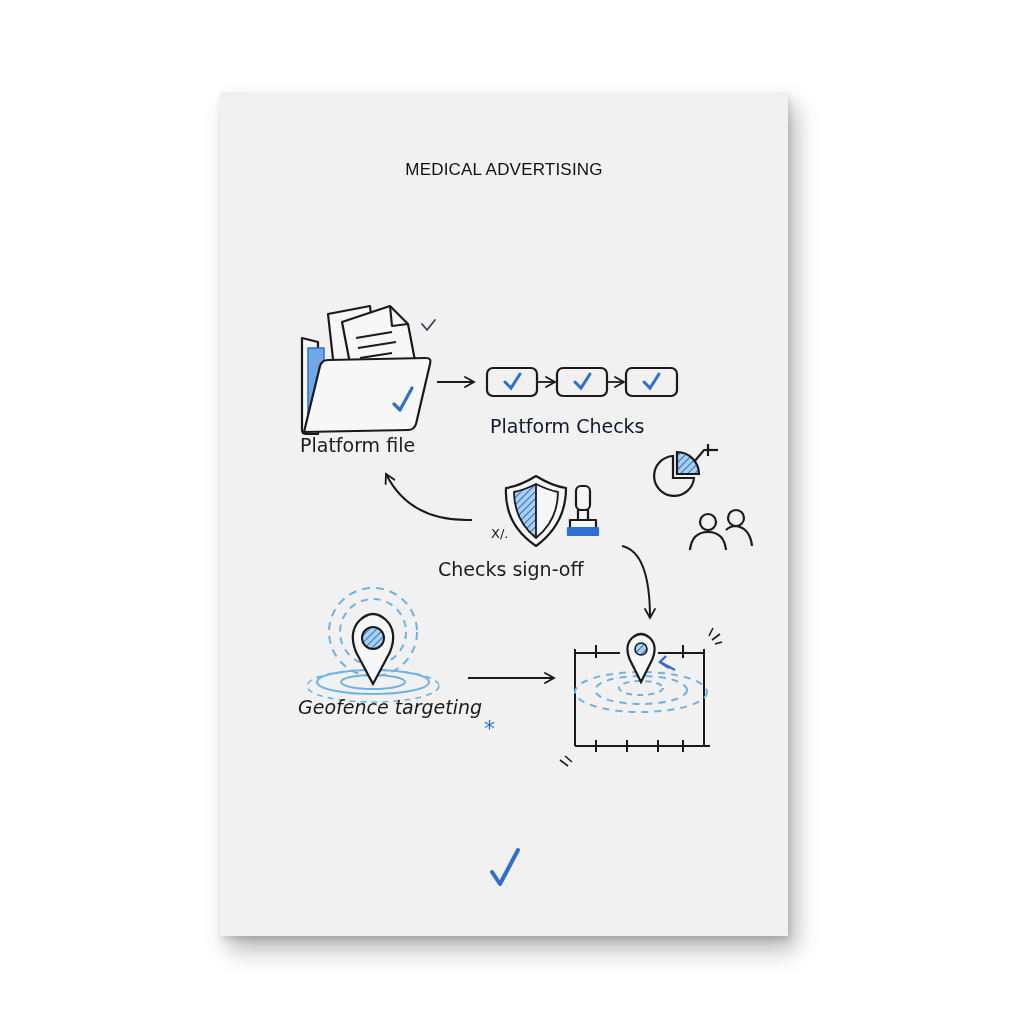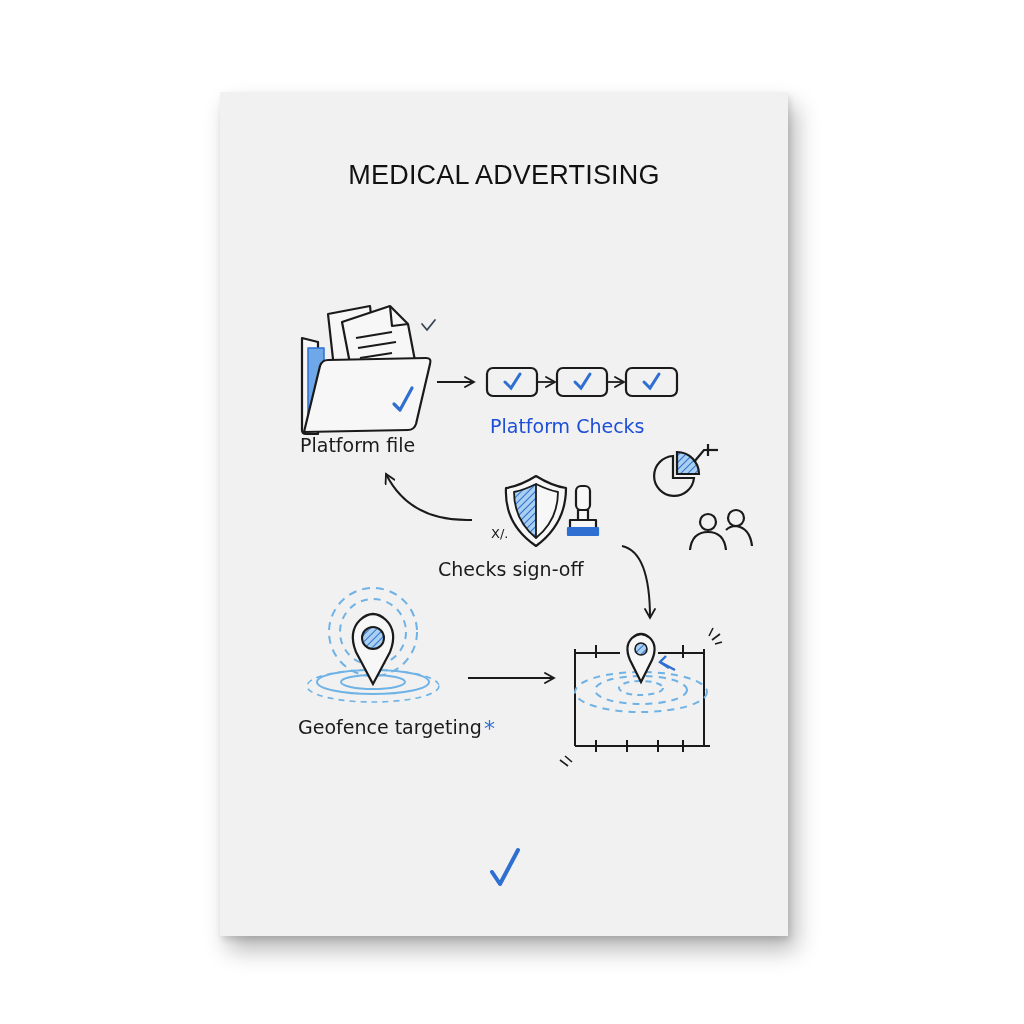--- a/index.html
+++ b/index.html
@@ -4,28 +4,28 @@
 <style>
   html, body { margin:0; padding:0; }
   body { width:1024px; height:1024px; background:#ffffff; position:relative; overflow:hidden; }
   .card {
     position:absolute; left:220px; top:92px; width:568px; height:844px;
     background:#f1f1f1;
     box-shadow: 8px 14px 22px rgba(0,0,0,0.28), 2px 4px 6px rgba(0,0,0,0.12);
   }
   .title {
     position:absolute; left:0; right:0; top:68px; text-align:center;
-    font-family:"Liberation Sans", sans-serif; font-size:27px; color:#111;
+    font-family:"Liberation Sans", sans-serif; font-size:17px; color:#111;
     letter-spacing:0.2px;
   }
   .lbl {
     position:absolute; font-family:"DejaVu Sans", sans-serif; font-size:19px; color:#1a1a1a;
     white-space:nowrap;
   }
-  .lbl.blue { color:#1d4ed8; }
+  .lbl.blue { color:#0f172a; }
   svg.art { position:absolute; left:0; top:0; }
 </style>
 </head>
 <body>
 
 <div class="card">
   <div class="title">MEDICAL ADVERTISING</div>
 
   <svg class="art" width="568" height="844" viewBox="0 0 568 844">
     <defs>
@@ -134,14 +134,14 @@
     </g>
 
     <text x="264" y="644" font-family="DejaVu Sans, sans-serif" font-size="22" fill="#2f6fd1">*</text>
 
     <path d="M272,780 L280,792 L298,758" fill="none" stroke="#2f6fd1" stroke-width="4" stroke-linecap="round" stroke-linejoin="round"></path>
   </svg>
 
   <div class="lbl" style="left:80px; top:342px;">Platform file</div>
   <div class="lbl blue" style="left:270px; top:323px;">Platform Checks</div>
   <div class="lbl" style="left:218px; top:466px;">Checks sign-off</div>
-  <div class="lbl" style="left:78px; top:624px;">Geofence targeting</div>
+  <div class="lbl" style="left:78px; top:604px;font-style:italic;">Geofence targeting</div>
 </div>
 
 </body></html>

